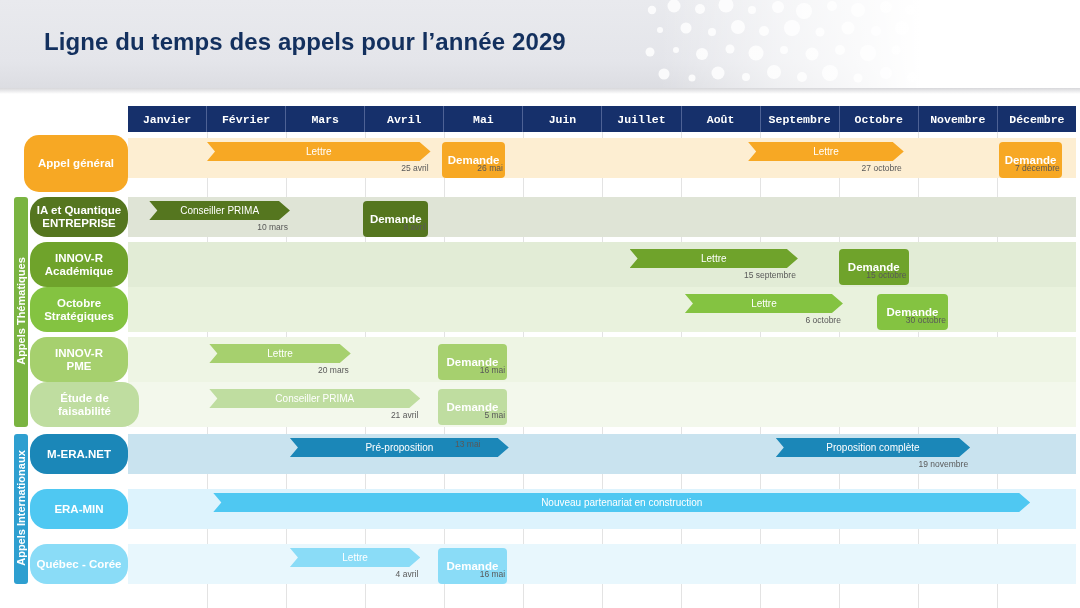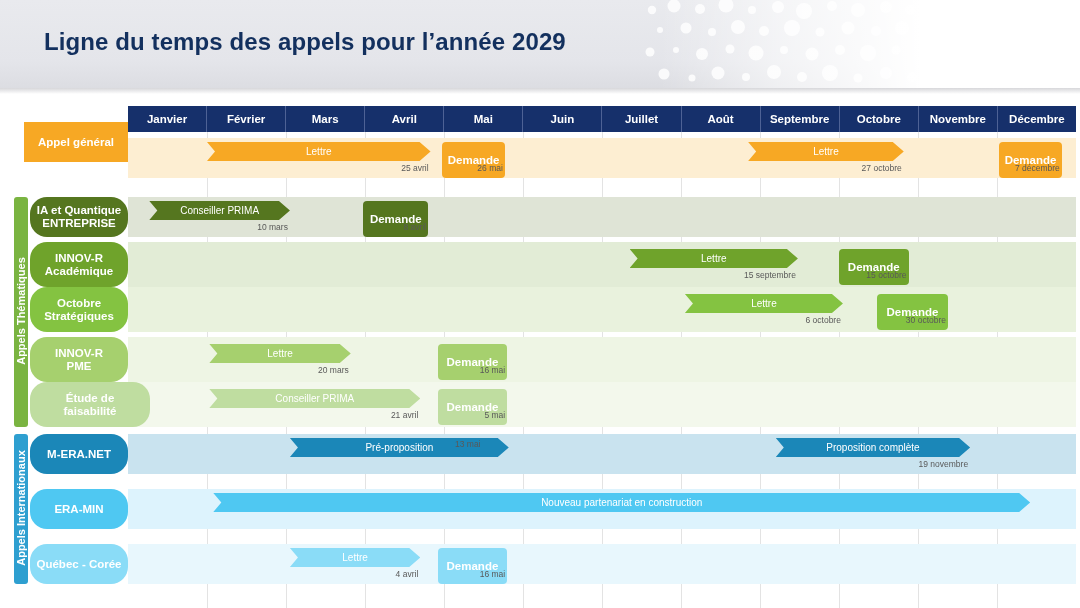--- a/index.html
+++ b/index.html
@@ -38,21 +38,21 @@
   .board{position:absolute;left:0;top:94px;width:1080px;height:514px;background:#fff;}
 
   
   .months{
     position:absolute;left:128px;top:12px;width:948px;height:26px;
     background:#16306b;display:flex;
   }
   .month{
     flex:1 1 0;display:flex;align-items:center;justify-content:center;
     color:#ffffff;font-size:11.5px;font-weight:bold;
-    border-right:1px solid #4e6295;box-sizing:border-box;
+    border-right:1px solid #4e6295;box-sizing:border-box;font-family:Liberation Mono, monospace;
   }
   .month:last-child{border-right:none;}
 
   
   .gridlines{position:absolute;left:128px;top:38px;width:948px;height:476px;}
   .gridlines span{
     position:absolute;top:0;width:1px;height:476px;background:#e3e3e3;
   }
 
   
@@ -169,21 +169,21 @@
       <span style="left: 395px;"></span>
       <span style="left: 474px;"></span>
       <span style="left: 553px;"></span>
       <span style="left: 632px;"></span>
       <span style="left: 711px;"></span>
       <span style="left: 790px;"></span>
       <span style="left: 869px;"></span>
     </div>
   <div id="rows-layer">
       <div class="band" style="top: 44px; height: 40px; background: rgb(253, 238, 210);"></div>
-      <div class="rowlabel" style="top: 28px; height: 40px; width: 104px; background: rgb(247, 168, 36);">
+      <div class="rowlabel" style="top: 41px; height: 57px; width: 104px; background: rgb(247, 168, 36); border-radius: 15px;">
         <span>Appel général</span>
       </div>
       <div class="bar" style="left: 207px; top: 48px; width: 223.57px; background: rgb(247, 168, 36);">Lettre</div>
       <div class="datecap" style="top: 69px; left: 350.57px; width: 78px; text-align: right;">25 avril</div>
       <div class="pill" style="left: 442.42px; top: 48px; width: 62.41px; background: rgb(247, 168, 36);">Demande</div>
       <div class="datecap" style="top: 69px; left: 424.83px; width: 78px; text-align: right;">26 mai</div>
       <div class="bar" style="left: 748.15px; top: 48px; width: 155.63px; background: rgb(247, 168, 36);">Lettre</div>
       <div class="datecap" style="top: 69px; left: 823.78px; width: 78px; text-align: right;">27 octobre</div>
       <div class="pill" style="left: 999.37px; top: 48px; width: 62.41px; background: rgb(247, 168, 36);">Demande</div>
       <div class="datecap" style="top: 69px; left: 981.78px; width: 78px; text-align: right;">7 décembre</div>
@@ -217,21 +217,21 @@
       <div class="band" style="top: 243px; height: 45px; background: rgb(238, 245, 228);"></div>
       <div class="rowlabel indent" style="top: 243px; height: 45px; width: 98px; background: rgb(166, 208, 110);">
         <span>INNOV-R</span>
         <span>PME</span>
       </div>
       <div class="bar" style="left: 209.37px; top: 250px; width: 141.41px; background: rgb(166, 208, 110);">Lettre</div>
       <div class="datecap" style="top: 271px; left: 270.78px; width: 78px; text-align: right;">20 mars</div>
       <div class="pill" style="left: 437.68px; top: 250px; width: 69.52px; background: rgb(166, 208, 110);">Demande</div>
       <div class="datecap" style="top: 271px; left: 427.2px; width: 78px; text-align: right;">16 mai</div>
       <div class="band" style="top: 288px; height: 45px; background: rgb(243, 248, 236);"></div>
-      <div class="rowlabel indent" style="top: 288px; height: 45px; width: 120px; background: rgb(191, 221, 160);">
+      <div class="rowlabel indent" style="top: 288px; height: 45px; width: 109px; background: rgb(191, 221, 160);">
         <span>Étude de</span>
         <span>faisabilité</span>
       </div>
       <div class="bar" style="left: 209.37px; top: 295px; width: 210.93px; background: rgb(191, 221, 160);">Conseiller PRIMA</div>
       <div class="datecap" style="top: 316px; left: 340.3px; width: 78px; text-align: right;">21 avril</div>
       <div class="pill" style="left: 437.68px; top: 295px; width: 69.52px; background: rgb(191, 221, 160);">Demande</div>
       <div class="datecap" style="top: 316px; left: 427.2px; width: 78px; text-align: right;">5 mai</div>
       <div class="band" style="top: 340px; height: 40px; background: rgb(201, 227, 239);"></div>
       <div class="rowlabel indent" style="top: 340px; height: 40px; width: 98px; background: rgb(27, 135, 184);">
         <span>M-ERA.NET</span>

